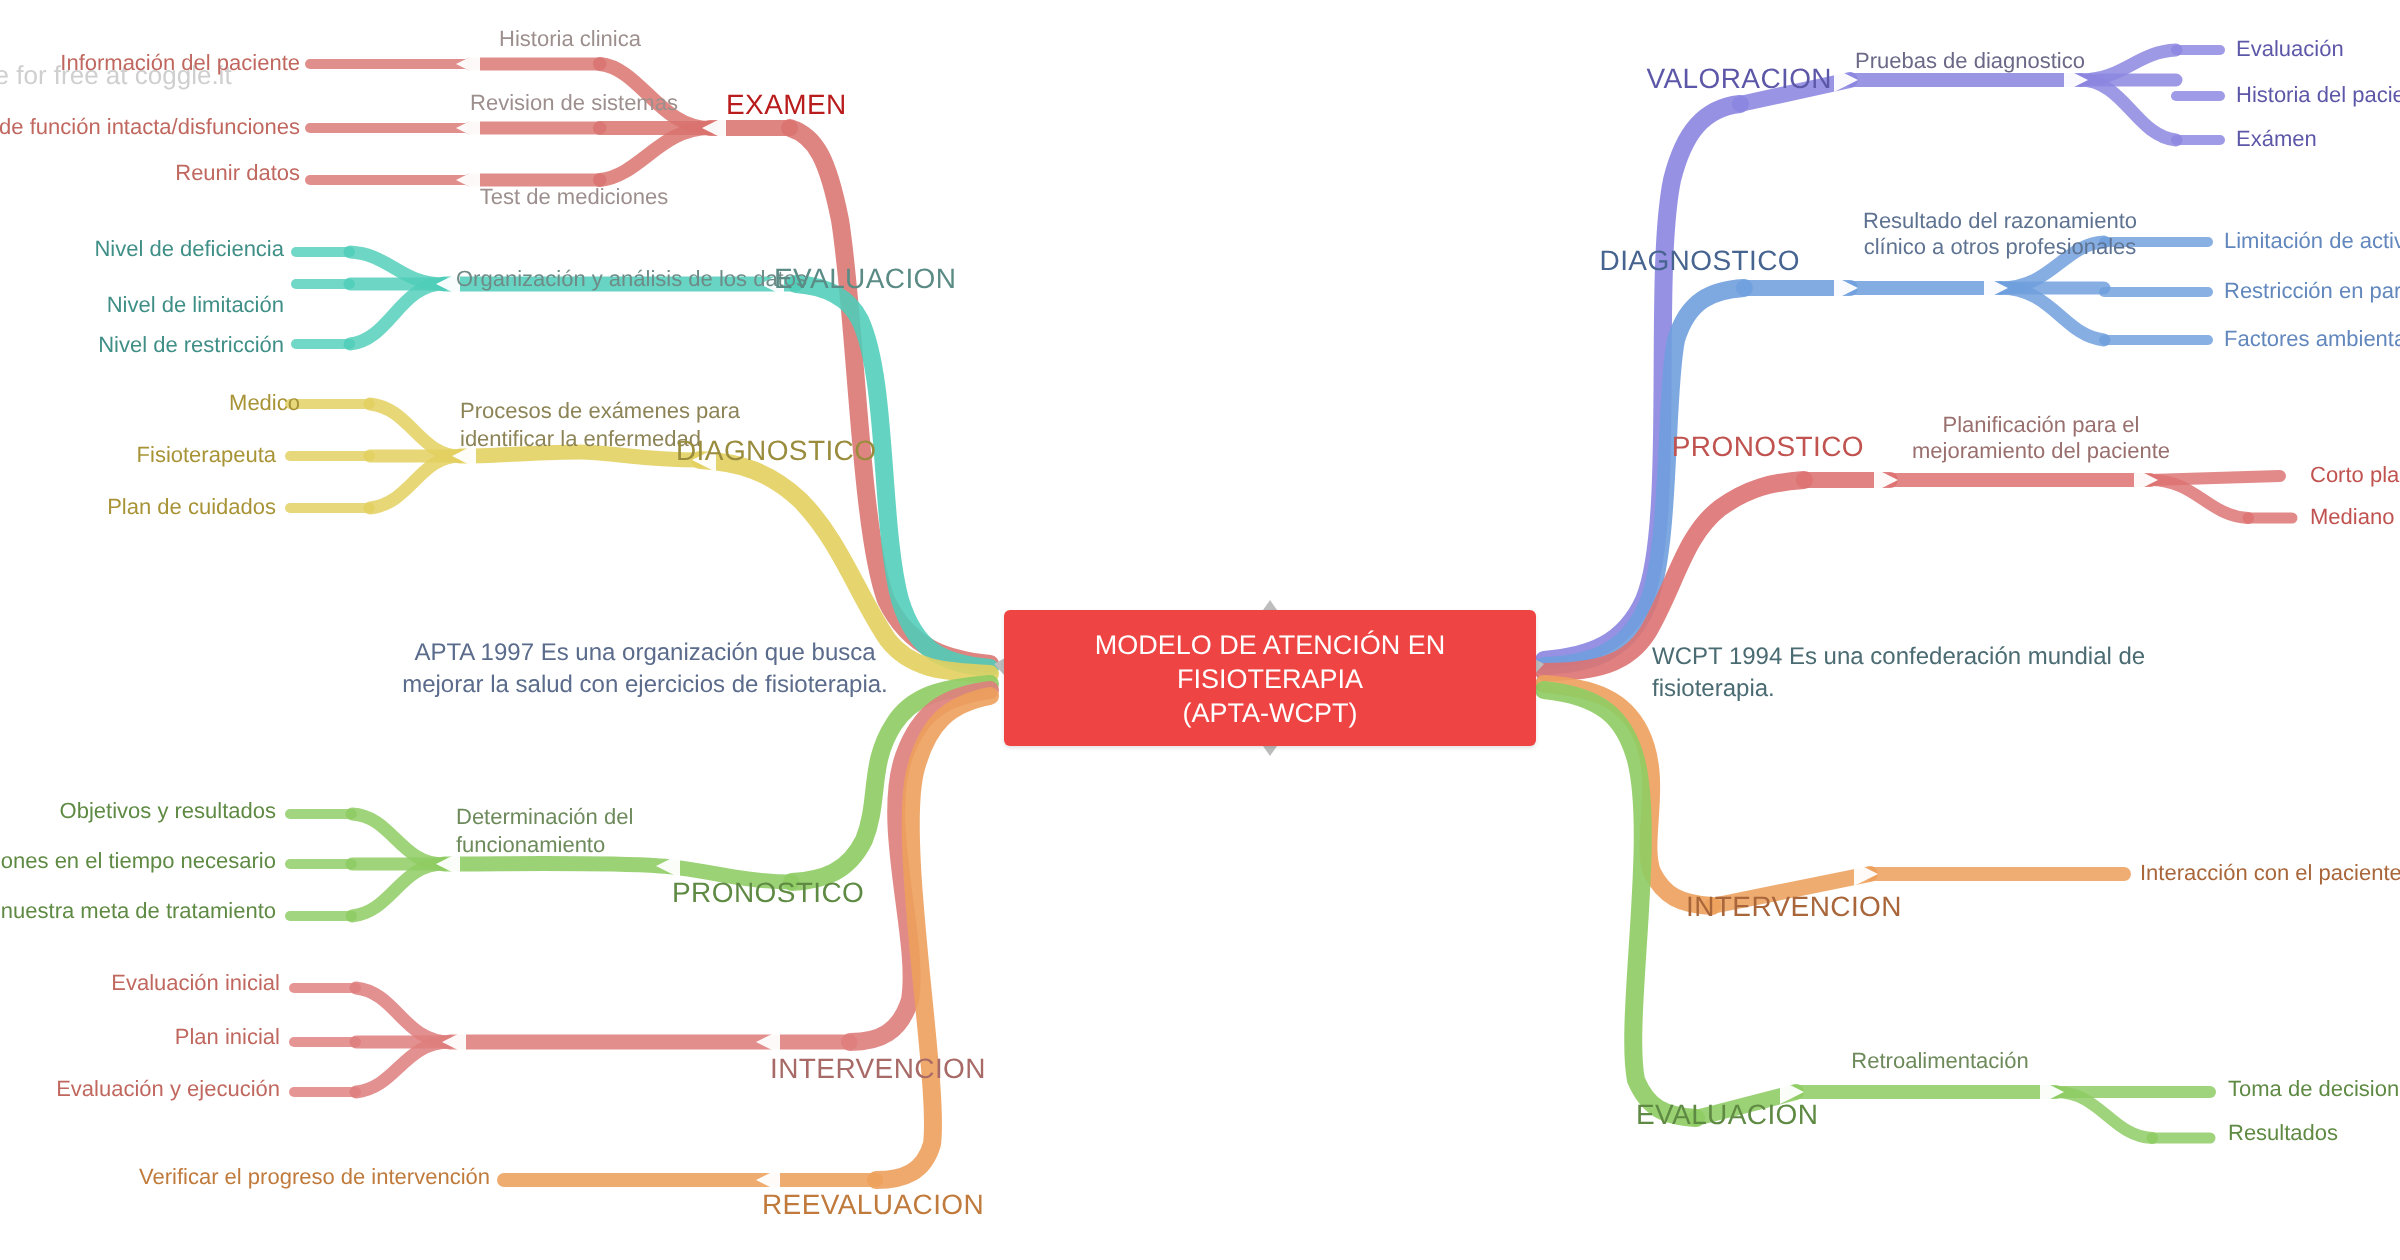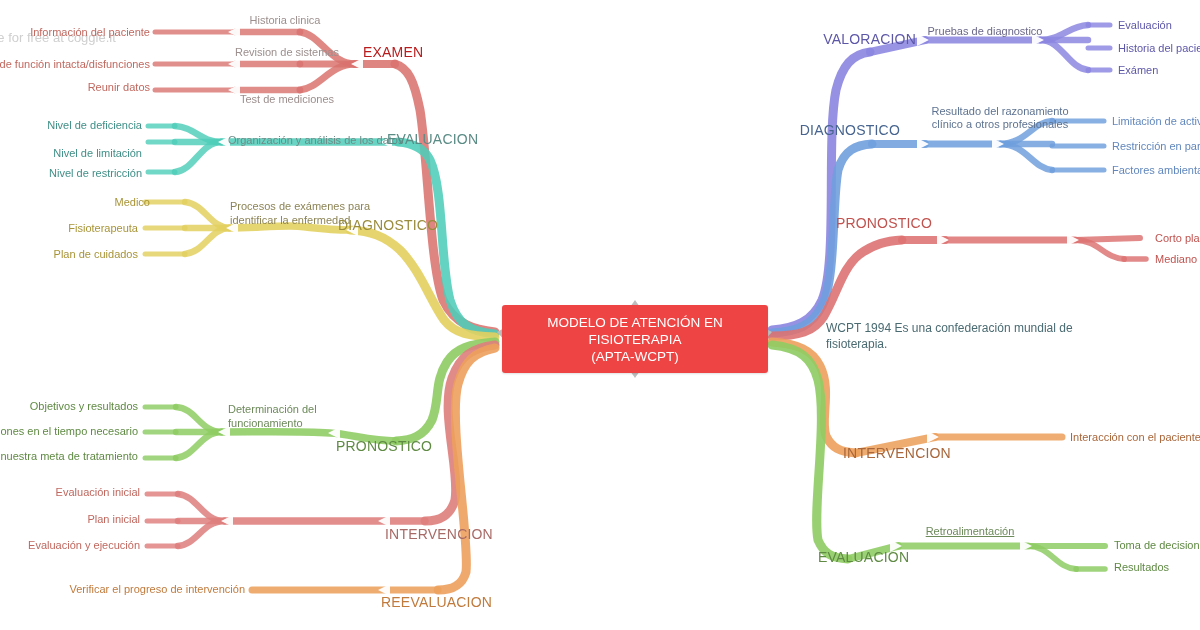--- a/index.html
+++ b/index.html
@@ -223,20 +223,24 @@
   </svg>
 
   <div id="central">
     <div id="central-text">
       <span>MODELO DE ATENCIÓN EN</span><br>
       <span>FISIOTERAPIA</span><br>
       <span>(APTA-WCPT)</span>
     </div>
   </div>
 
+  <div class="lbl wrap c" style="left:195px; top:318px; width:255px; color:#5a6b8c; font-size:12px; line-height:16px; text-align:center;">
+    <span>APTA 1997 Es una organización que busca</span>
+    <span>mejorar la salud con ejercicios de fisioterapia.</span>
+  </div>
 
   <div class="lbl wrap l" style="left:826px; top:320px; width:250px; color:#4a6b72; font-size:12px; line-height:16px;">
     <span>WCPT 1994 Es una confederación mundial de</span>
     <span>fisioterapia.</span>
   </div>
 
   <div class="lbl r" style="left:-60px; top:26px; width:210px; color:#c0685f;">Información del paciente</div>
   <div class="lbl r" style="left:-80px; top:58px; width:230px; color:#c0685f;">Áreas de función intacta/disfunciones</div>
   <div class="lbl r" style="left:-10px; top:81px; width:160px; color:#c0685f;">Reunir datos</div>
 
@@ -300,25 +304,29 @@
     <span>razonamiento clínico a</span>
     <span>otros profesionales</span>
   </div>
 
   <div class="lbl l" style="left:1112px; top:115px; width:180px; color:#6187bd;">Limitación de actividades</div>
   <div class="lbl l" style="left:1112px; top:140px; width:185px; color:#6187bd;">Restricción en participación</div>
   <div class="lbl l" style="left:1112px; top:164px; width:180px; color:#6187bd;">Factores ambientales</div>
 
   <div class="lbl branch-title r" style="left:800px; top:217px; width:132px; color:#c0534f;">PRONOSTICO</div>
 
+  <div class="lbl wrap c" style="left:948px; top:207px; width:145px; color:#99706e; line-height:13px; text-align:center;">
+    <span>Planificación para el</span>
+    <span>mejoramiento del paciente</span>
+  </div>
 
   <div class="lbl l" style="left:1155px; top:232px; width:120px; color:#c0534f;">Corto plazo</div>
   <div class="lbl l" style="left:1155px; top:253px; width:120px; color:#c0534f;">Mediano plazo</div>
 
   <div class="lbl branch-title l" style="left:843px; top:447px; color:#a8663a;">INTERVENCION</div>
   <div class="lbl l" style="left:1070px; top:431px; width:175px; color:#a8663a;">Interacción con el paciente</div>
 
   <div class="lbl branch-title l" style="left:818px; top:551px; color:#5f8a43;">EVALUACION</div>
-  <div class="lbl c" style="left:905px; top:525px; width:130px; color:#6d8a5b;text-decoration:underline;">Retroalimentación</div>
+  <div class="lbl c" style="left:905px; top:525px; width:130px; color:#6d8a5b;">Retroalimentación</div>
   <div class="lbl l" style="left:1114px; top:539px; width:150px; color:#5f8a43;">Toma de decisiones</div>
   <div class="lbl l" style="left:1114px; top:561px; width:150px; color:#5f8a43;">Resultados</div>
 
 </div>
 
 </body></html>

